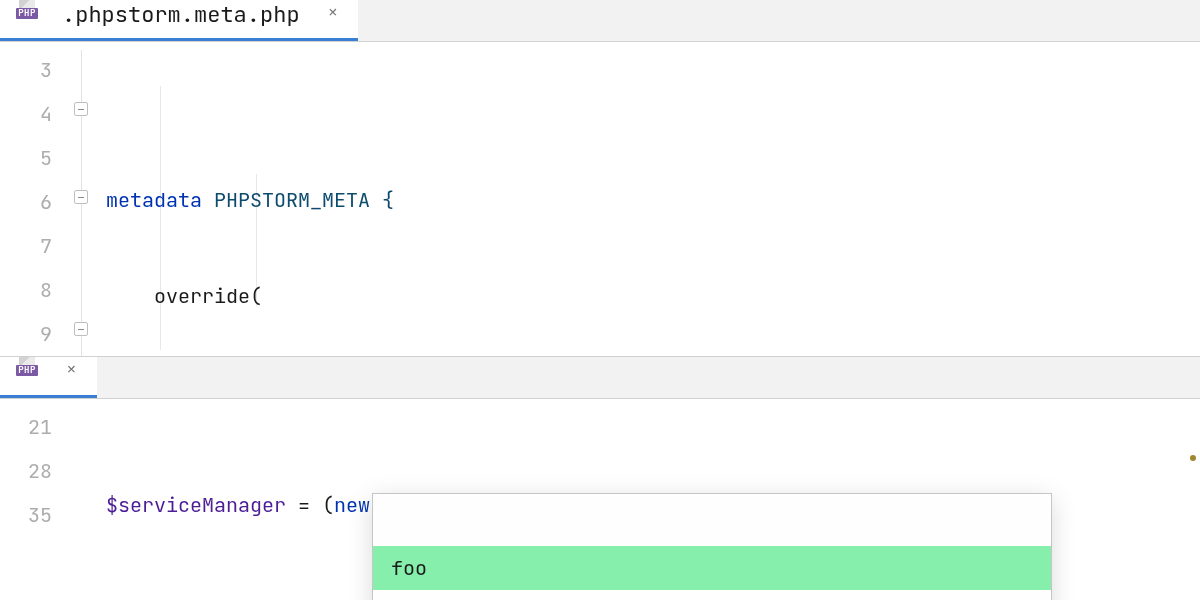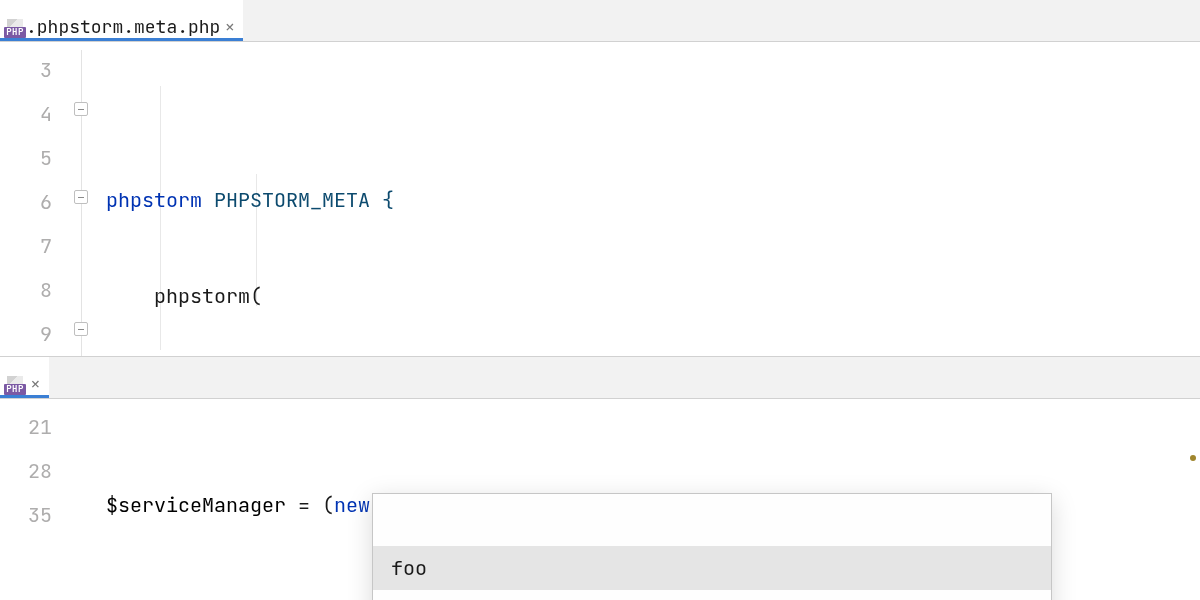--- a/index.html
+++ b/index.html
@@ -25,30 +25,30 @@
   .tab-bar {
     position: relative;
     height: 42px;
     background: #f2f2f2;
     border-bottom: 1px solid #d1d1d1;
     display: flex;
     align-items: stretch;
   }
   .tab {
     display: flex;
-    align-items: flex-end;
-    gap: 0;
-    padding: 0 4px;
+    align-items: flex-start;
+    gap: 24px;
+    padding: 0 16px;
     background: #ffffff;
     border-bottom: 3px solid #3b7fd4;
     position: relative;
   }
   .tab-filename {
     color: #1a1a1a;
-    font-size: 18px;
+    font-size: 22px;
   }
   .tab-close {
     color: #7a7a7a;
     font-size: 18px;
     padding: 0 4px;
     cursor: pointer;
   }
   .php-icon {
     display: inline-flex;
     flex-direction: column;
@@ -134,21 +134,21 @@
     line-height: 44px;
     padding-left: 8px;
     position: relative;
   }
   .tok-kw { color: #0033b3; }
   .tok-ns { color: #0c4a6e; }
   .tok-fn { color: #1a1a1a; }
   .tok-str { color: #067d17; }
   .tok-cls { color: #000000; }
   .tok-const { color: #871094; font-style: italic; }
-  .tok-var { color: #000000; }
+  .tok-var { color: #4c1d95; }
   .tok-plain { color: #1a1a1a; }
 
   .indent-guide {
     position: absolute;
     width: 1px;
     background: #e8e8e8;
     top: 0; bottom: 0;
   }
 
   
@@ -163,21 +163,21 @@
     font-size: 20px;
   }
   .ac-row {
     display: flex;
     justify-content: space-between;
     align-items: center;
     padding: 8px 18px;
     height: 44px;
   }
   .ac-row.selected {
-    background: #e5e5e5;
+    background: #86efac;
   }
   .ac-label { color: #1a1a1a; }
   .ac-type  { color: #7b7b7b; }
 
   
   .marks {
     position: absolute;
     right: 0;
     top: 0;
     bottom: 0;
@@ -220,22 +220,22 @@
     <div class="fold-strip">
       <div class="fold-line" style="top:8px;bottom:0;"></div>
       <div class="fold-mark" style="top:60px;"></div>
       <div class="fold-mark" style="top:148px;"></div>
       <div class="fold-mark" style="top:280px;"></div>
     </div>
     <div class="code">
       <div class="indent-guide" style="left:62px;top:44px;height:264px;"></div>
       <div class="indent-guide" style="left:158px;top:132px;height:132px;"></div>
 
-      <div class="code-line"><span class="tok-kw">phpstorm</span><span class="tok-ns"> PHPSTORM_META {</span></div>
-      <div class="code-line"><span class="tok-fn">    phpstorm(</span></div>
+      <div class="code-line"><span class="tok-kw">metadata</span><span class="tok-ns"> PHPSTORM_META {</span></div>
+      <div class="code-line"><span class="tok-fn">    override(</span></div>
       <div class="code-line"><span class="tok-kw">        new</span><span class="tok-cls"> \metadata\ArrayAccess\ServiceManager(),</span></div>
       <div class="code-line"><span class="tok-fn">        map([</span></div>
       <div class="code-line"><span class="tok-str">            'log'</span><span class="tok-plain"> =&gt; </span><span class="tok-cls">\Monolog\Logger::</span><span class="tok-const">class</span><span class="tok-plain">,</span></div>
       
       
     </div>
   </div>
 </div>
 
 <div class="pane pane-bottom">

